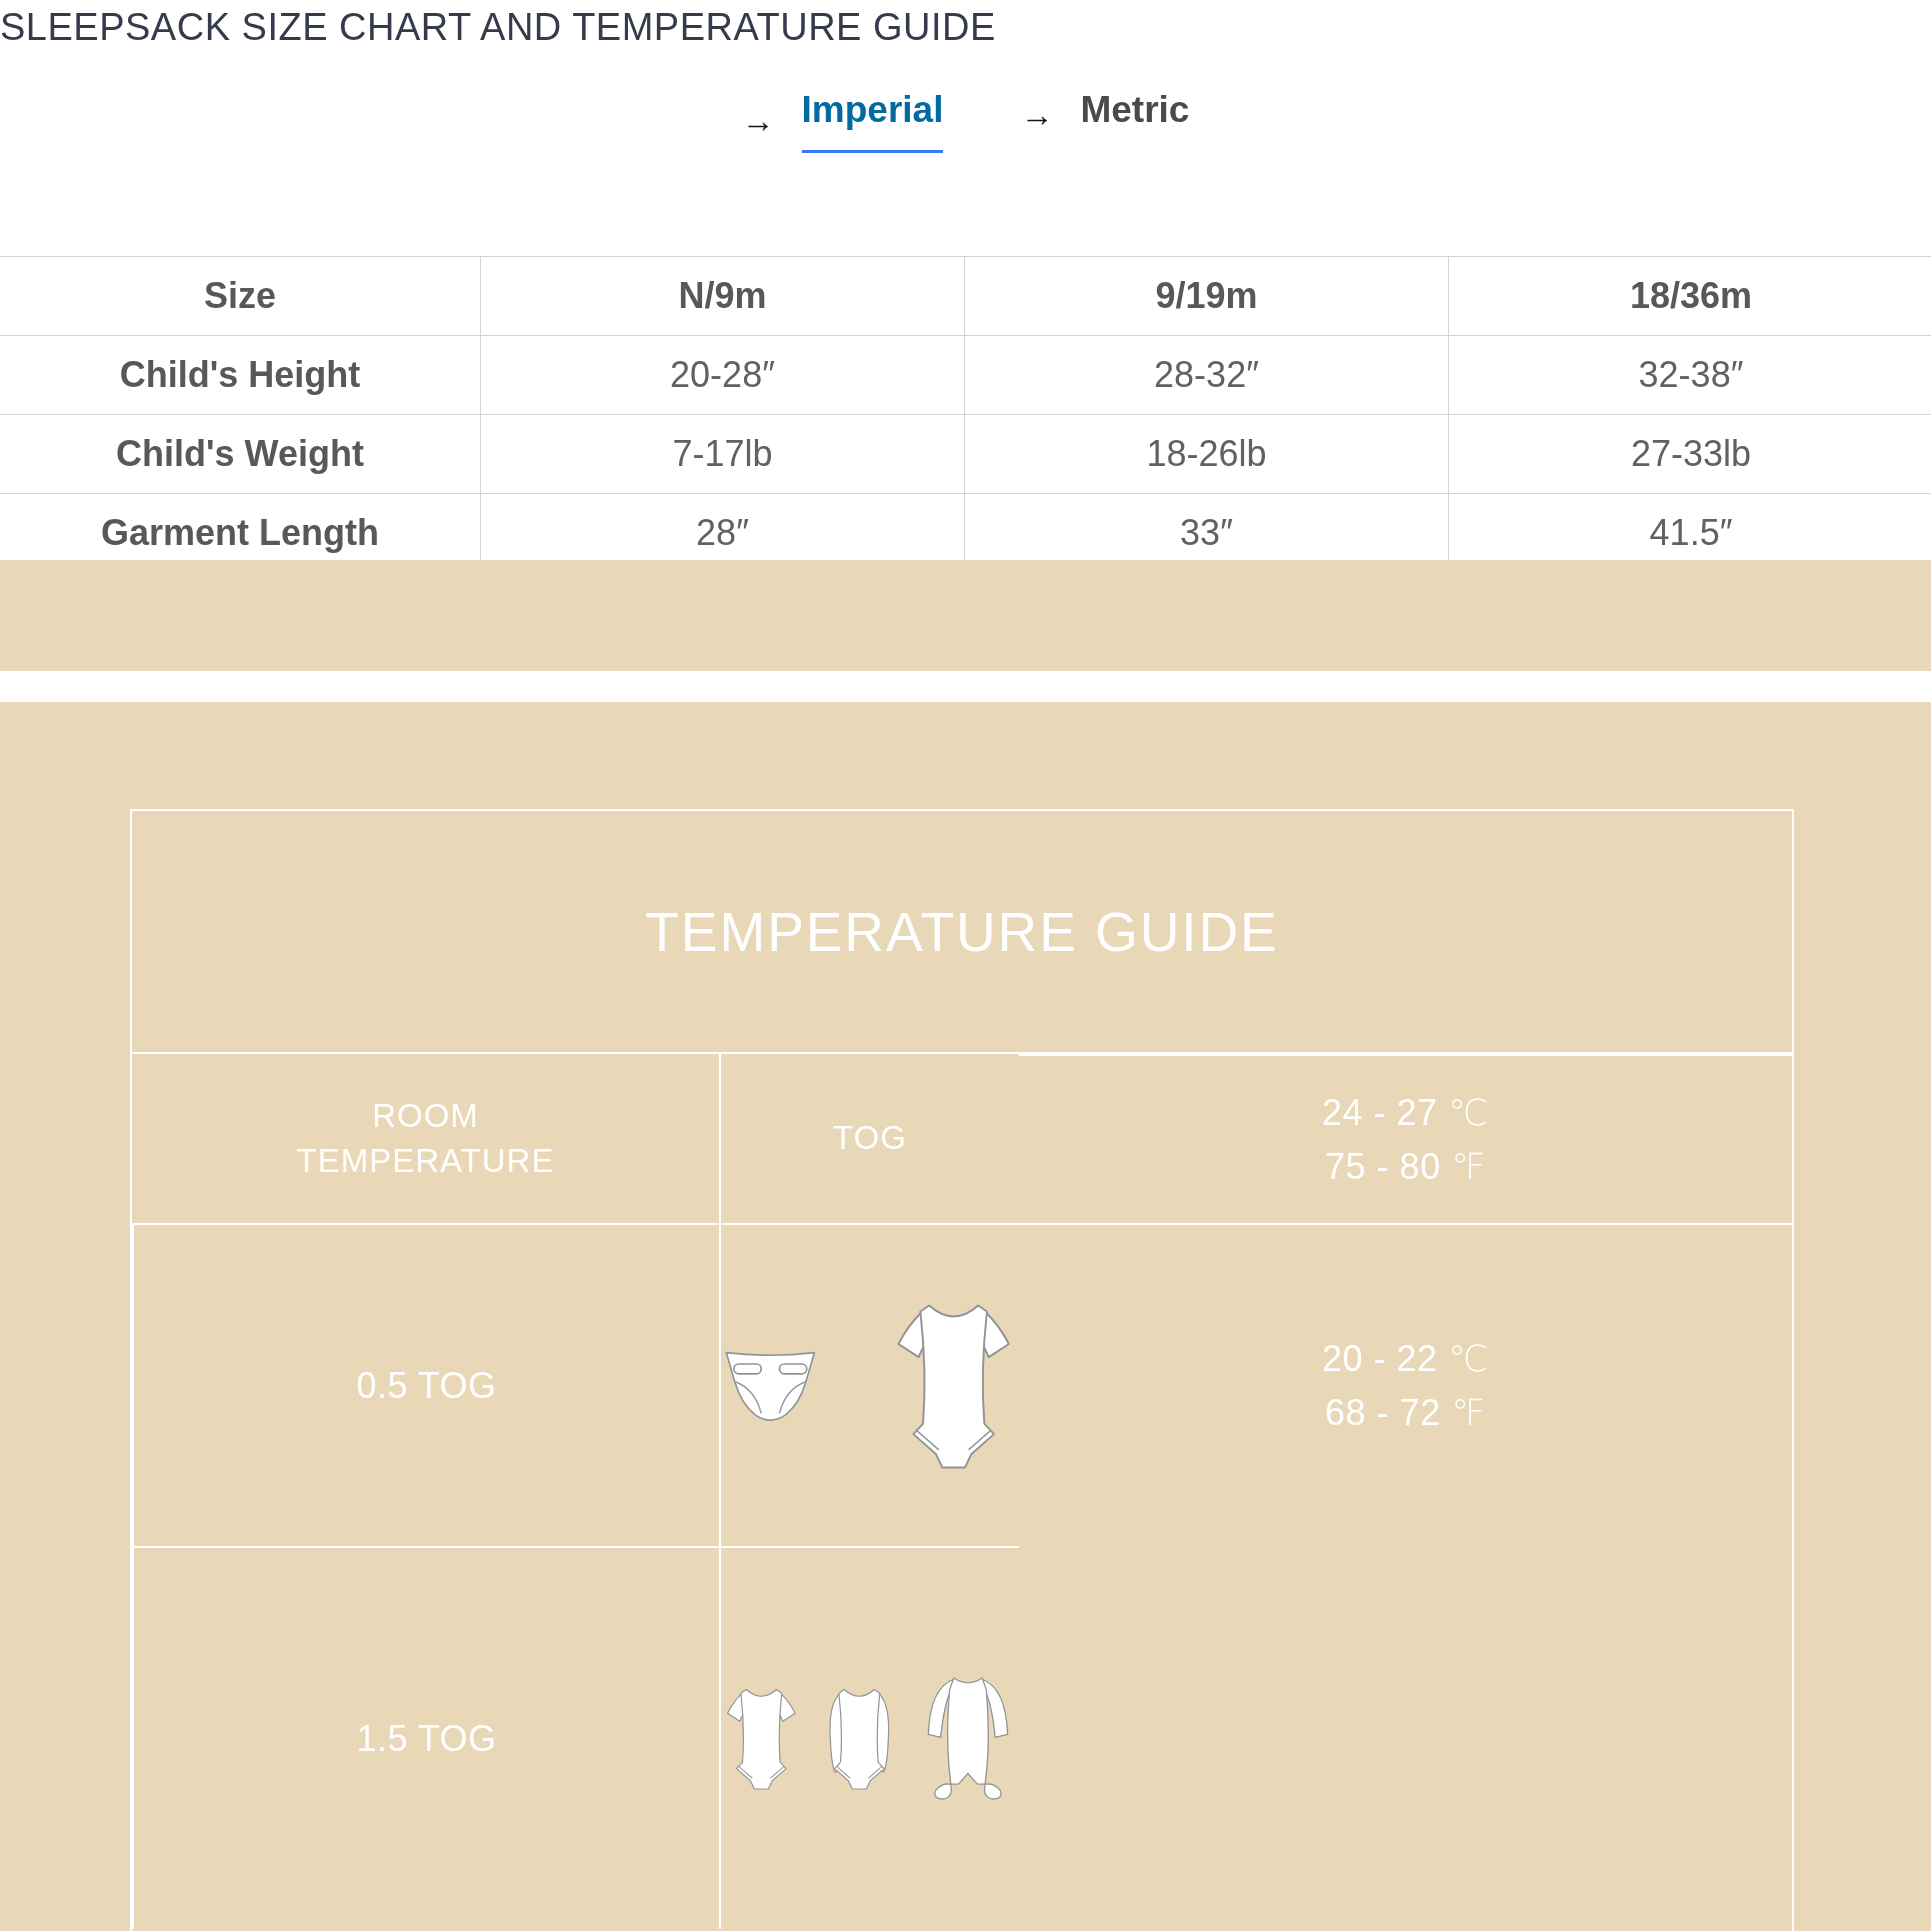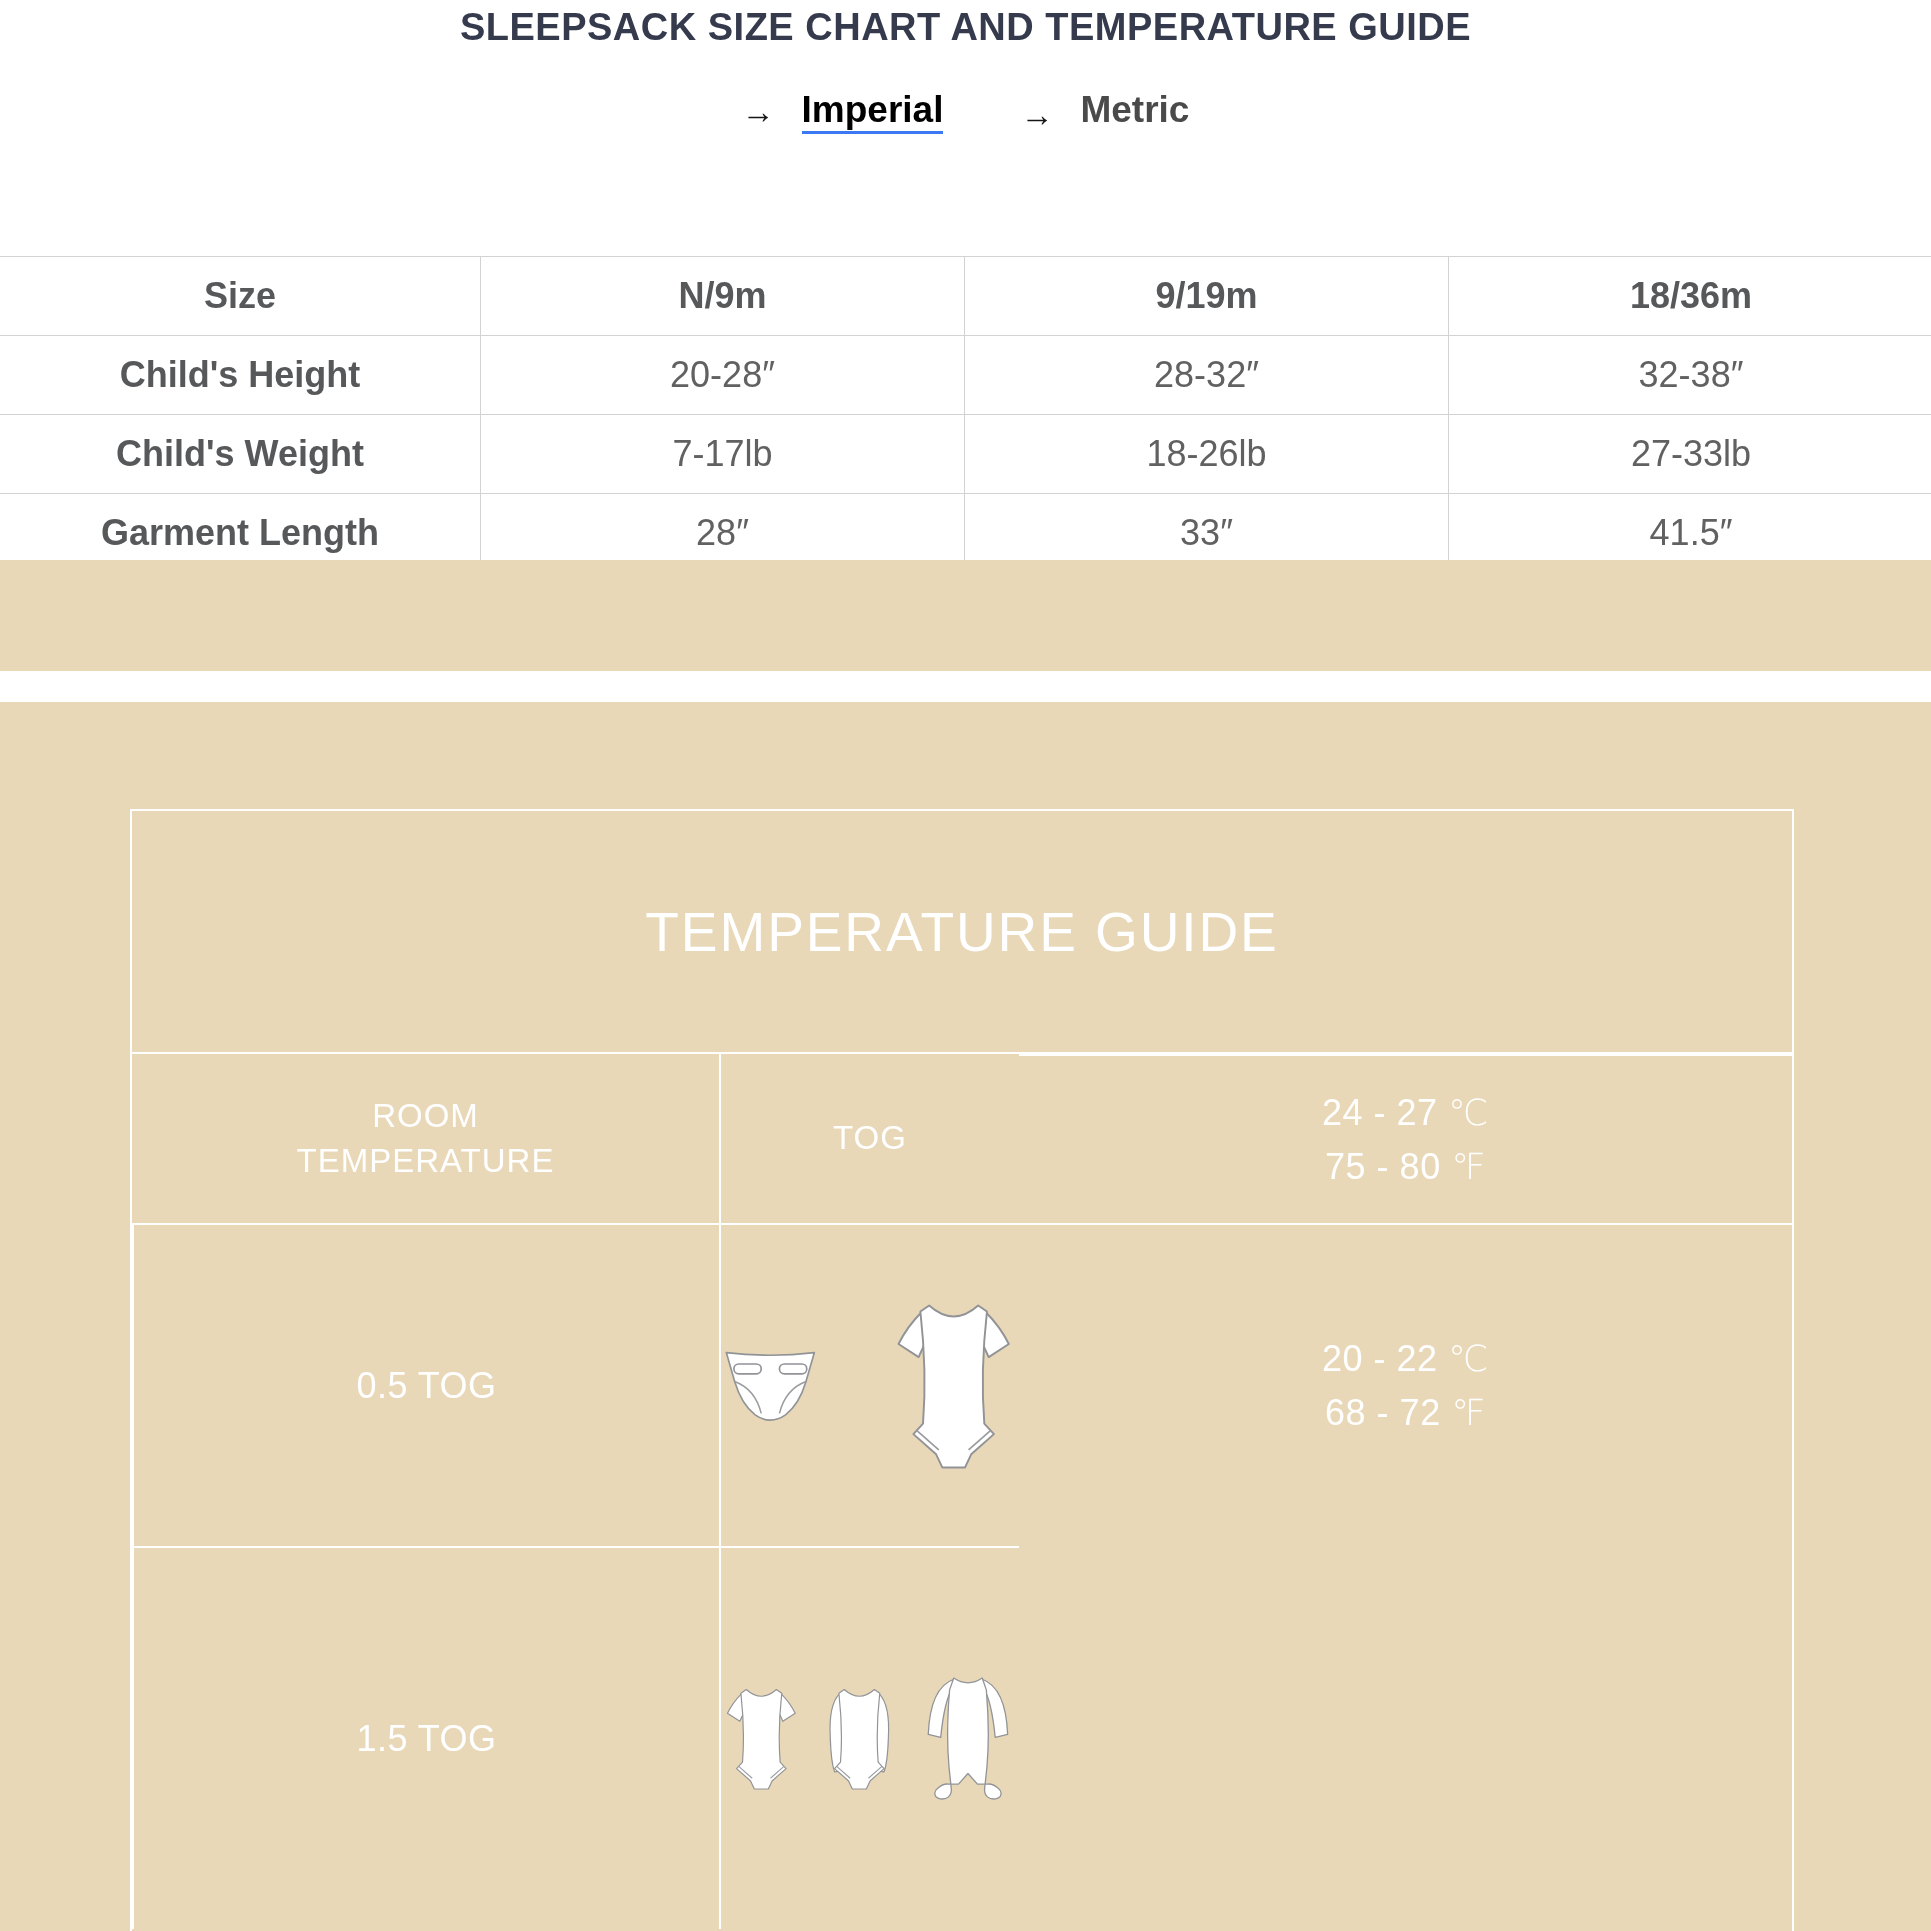--- a/index.html
+++ b/index.html
@@ -4,30 +4,30 @@
 <style>
   html,body { margin:0; padding:0; background:#ffffff; }
   .canvas {
     position:relative; width:1931px; height:1931px; overflow:hidden; background:#ffffff;
     font-family:"Liberation Sans","DejaVu Sans",sans-serif;
   }
 
   
   .page-title {
     position:absolute; top:5.8px; left:0; right:0;
-    text-align:center; font-size:38px; font-weight:700;
+    text-align:left; font-size:38px; font-weight:400;
     color:#353b4d; letter-spacing:0.5px;
   }
   .toggle-row {
     position:absolute; top:89px; left:0; right:0;
     display:flex; justify-content:center; align-items:flex-start; gap:77px;
   }
   .toggle-item { display:flex; align-items:center; gap:27px; font-size:37px; font-weight:700; cursor:pointer; }
   .arrow-glyph { font-size:33px; font-weight:400; color:#151515; }
-  .unit-imperial { color:#000000; border-bottom:3.9px solid #3b78f4; padding-bottom:0; }
+  .unit-imperial { color:#0369a1; border-bottom:3.9px solid #3b78f4; padding-bottom:19px; }
   .unit-metric { color:#4a4a4a; padding-bottom:10.6px; }
 
   
   table.size-chart {
     position:absolute; top:256px; left:-1px; width:1933px;
     border-collapse:collapse; table-layout:fixed;
   }
   table.size-chart td {
     border:1px solid #d3d3d3; text-align:center; vertical-align:middle;
     height:76px; font-size:36px; color:#616161; font-weight:400;

